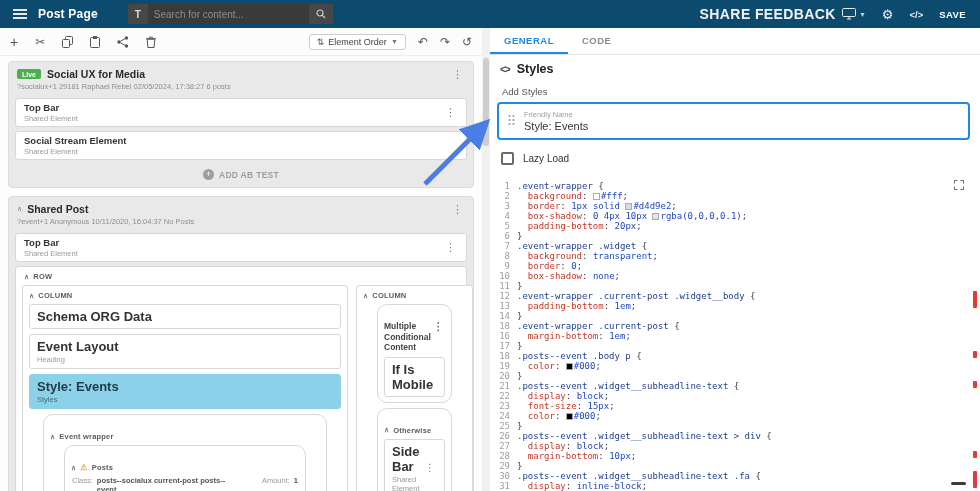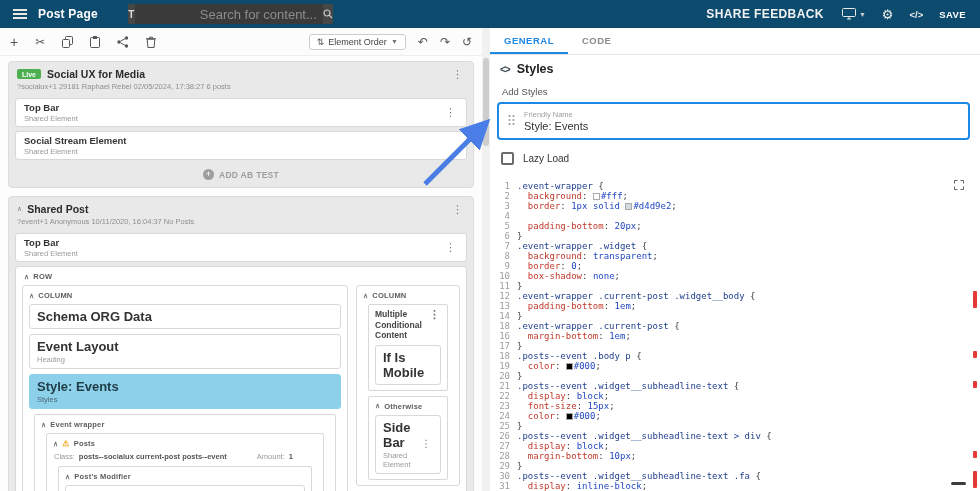--- a/index.html
+++ b/index.html
@@ -6,25 +6,25 @@
   html,body { width:980px; height:491px; overflow:hidden; }
   body { font-family:"Liberation Sans", sans-serif; background:#fff; position:relative; }
 
   
   .topbar { position:absolute; top:0; left:0; right:0; height:28px; background:#0c4a6e; display:flex; align-items:center; color:#fff; z-index:10; }
   .hamburger { width:14px; margin-left:13px; display:flex; flex-direction:column; gap:2.5px; cursor:pointer; }
   .hamburger span { display:block; height:1.5px; background:#e8e8e8; }
   .tb-title { font-size:12px; font-weight:bold; margin-left:11px; letter-spacing:.2px; }
   .searchbox { margin-left:30px; width:205px; height:20px; background:#3a3a3a; border-radius:2px; display:flex; align-items:center; overflow:hidden; }
   .search-t { width:20px; height:100%; background:#474747; color:#ddd; font-size:10px; font-weight:bold; display:flex; align-items:center; justify-content:center; }
-  .search-input { flex:1; border:0; outline:0; background:transparent; color:#ccc; font-size:13px; padding:0 6px; font-family:"Liberation Sans",sans-serif;text-align:right; }
+  .search-input { flex:1; border:0; outline:0; background:transparent; color:#ccc; font-size:10px; padding:0 6px; font-family:"Liberation Sans",sans-serif; }
   .search-input::placeholder { color:#8d8d8d; }
   .search-btn { width:24px; height:100%; display:flex; align-items:center; justify-content:center; background:#474747; }
   .tb-spacer { flex:1; }
-  .tb-link { font-size:12px; font-weight:bold; letter-spacing:.4px; color:#f2f2f2; margin-right:18px; cursor:pointer; }
+  .tb-link { font-size:14px; font-weight:bold; letter-spacing:.4px; color:#f2f2f2; margin-right:6px; cursor:pointer; }
   .tb-icon { display:flex; align-items:center; margin-right:16px; cursor:pointer; color:#eee; }
   .tb-icon .caret { font-size:7px; margin-left:3px; color:#ccc; }
   .gear { font-size:13px; }
   .codebtn { font-size:9.5px; font-weight:bold; }
   .tb-save { font-size:9.5px; font-weight:bold; letter-spacing:.4px; margin-right:14px; cursor:pointer; }
 
   
   .left-panel { position:absolute; top:28px; left:0; width:482px; bottom:0; background:#fdfdfd; overflow:hidden; }
   .ltoolbar { height:28px; display:flex; align-items:center; padding:0 10px; background:#fcfcfc; border-bottom:1px solid #eee; }
   .ltb-icon { margin-right:17px; color:#555; font-size:12px; line-height:1; display:flex; align-items:center; cursor:pointer; }
@@ -60,21 +60,21 @@
   .col-right { flex:1; }
 
   .item-row { border:1px solid #d8d8d8; border-radius:3px; background:#fff; padding:4px 7px; margin:0 2px 5px; }
   .item-row .cr-title { font-size:13px; }
   .item-row.selected { background:#8dd0ea; border-color:#8dd0ea; }
   .item-row.selected .cr-title { color:#1f3b46; }
   .item-row.selected .cr-sub { color:#4a6a76; }
   .item-flex { display:flex; align-items:center; }
   .item-flex .kebab { font-size:10px; }
 
-  .group-box { border:1px solid #d8d8d8; border-radius:2px; background:#fff; padding:3px 4px 4px; margin:0 7px 5px; }
+  .group-box { border:1px solid #d8d8d8; border-radius:10px; background:#fff; padding:15px 4px 4px; margin:0 16px 5px; }
   .warn-glyph { color:#f5a623; font-size:8px; line-height:1; }
   .class-line { display:flex; font-size:7.5px; color:#999; margin:0 3px 5px; gap:4px; }
   .class-line .cl-val { color:#555; font-weight:bold; }
   .class-line .amt { margin-left:26px; }
   .mcc-head { display:flex; align-items:flex-start; font-size:8.5px; font-weight:bold; color:#444; margin:1px 1px 4px 2px; line-height:1.25; }
 
   
   .vscroll-track { position:absolute; top:28px; left:482px; width:8px; bottom:0; background:#f1f1f1; }
   .vscroll-thumb { position:absolute; top:30px; left:1px; width:6px; height:88px; background:#cdcdcd; border-radius:3px; }
 
@@ -362,21 +362,21 @@
     <div class="lazy-row">
       <span class="checkbox"></span>
       <span class="lazy-label">Lazy Load</span>
     </div>
 
     <div class="code-editor">
       <div id="code-lines">
           <div class="code-row"><span class="ln">1</span><span class="lc"><span class="tk-s">.event-wrapper</span><span class="tk-d"> {</span></span></div>
           <div class="code-row"><span class="ln">2</span><span class="lc"><span class="tk-d">  </span><span class="tk-p">background</span><span class="tk-d">: </span><span class="swatch" style="background: rgb(255, 255, 255);"></span><span class="tk-v">#fff</span><span class="tk-d">;</span></span></div>
           <div class="code-row"><span class="ln">3</span><span class="lc"><span class="tk-d">  </span><span class="tk-p">border</span><span class="tk-d">: </span><span class="tk-v">1px solid </span><span class="swatch" style="background: rgb(212, 217, 226);"></span><span class="tk-v">#d4d9e2</span><span class="tk-d">;</span></span></div>
-          <div class="code-row"><span class="ln">4</span></div>
+          <div class="code-row"><span class="ln">4</span><span class="lc"><span class="tk-d">  </span><span class="tk-p">box-shadow</span><span class="tk-d">: </span><span class="tk-v">0 4px 10px </span><span class="swatch" style="background: rgba(0, 0, 0, 0.1);"></span><span class="tk-v">rgba(0,0,0,0.1)</span><span class="tk-d">;</span></span></div>
           <div class="code-row"><span class="ln">5</span><span class="lc"><span class="tk-d">  </span><span class="tk-p">padding-bottom</span><span class="tk-d">: </span><span class="tk-v">20px</span><span class="tk-d">;</span></span></div>
           <div class="code-row"><span class="ln">6</span><span class="lc"><span class="tk-d">}</span></span></div>
           <div class="code-row"><span class="ln">7</span><span class="lc"><span class="tk-s">.event-wrapper .widget</span><span class="tk-d"> {</span></span></div>
           <div class="code-row"><span class="ln">8</span><span class="lc"><span class="tk-d">  </span><span class="tk-p">background</span><span class="tk-d">: </span><span class="tk-v">transparent</span><span class="tk-d">;</span></span></div>
           <div class="code-row"><span class="ln">9</span><span class="lc"><span class="tk-d">  </span><span class="tk-p">border</span><span class="tk-d">: </span><span class="tk-v">0</span><span class="tk-d">;</span></span></div>
           <div class="code-row"><span class="ln">10</span><span class="lc"><span class="tk-d">  </span><span class="tk-p">box-shadow</span><span class="tk-d">: </span><span class="tk-v">none</span><span class="tk-d">;</span></span></div>
           <div class="code-row"><span class="ln">11</span><span class="lc"><span class="tk-d">}</span></span></div>
           <div class="code-row"><span class="ln">12</span><span class="lc"><span class="tk-s">.event-wrapper .current-post .widget__body</span><span class="tk-d"> {</span></span></div>
           <div class="code-row"><span class="ln">13</span><span class="lc"><span class="tk-d">  </span><span class="tk-p">padding-bottom</span><span class="tk-d">: </span><span class="tk-v">1em</span><span class="tk-d">;</span></span></div>
           <div class="code-row"><span class="ln">14</span><span class="lc"><span class="tk-d">}</span></span></div>

